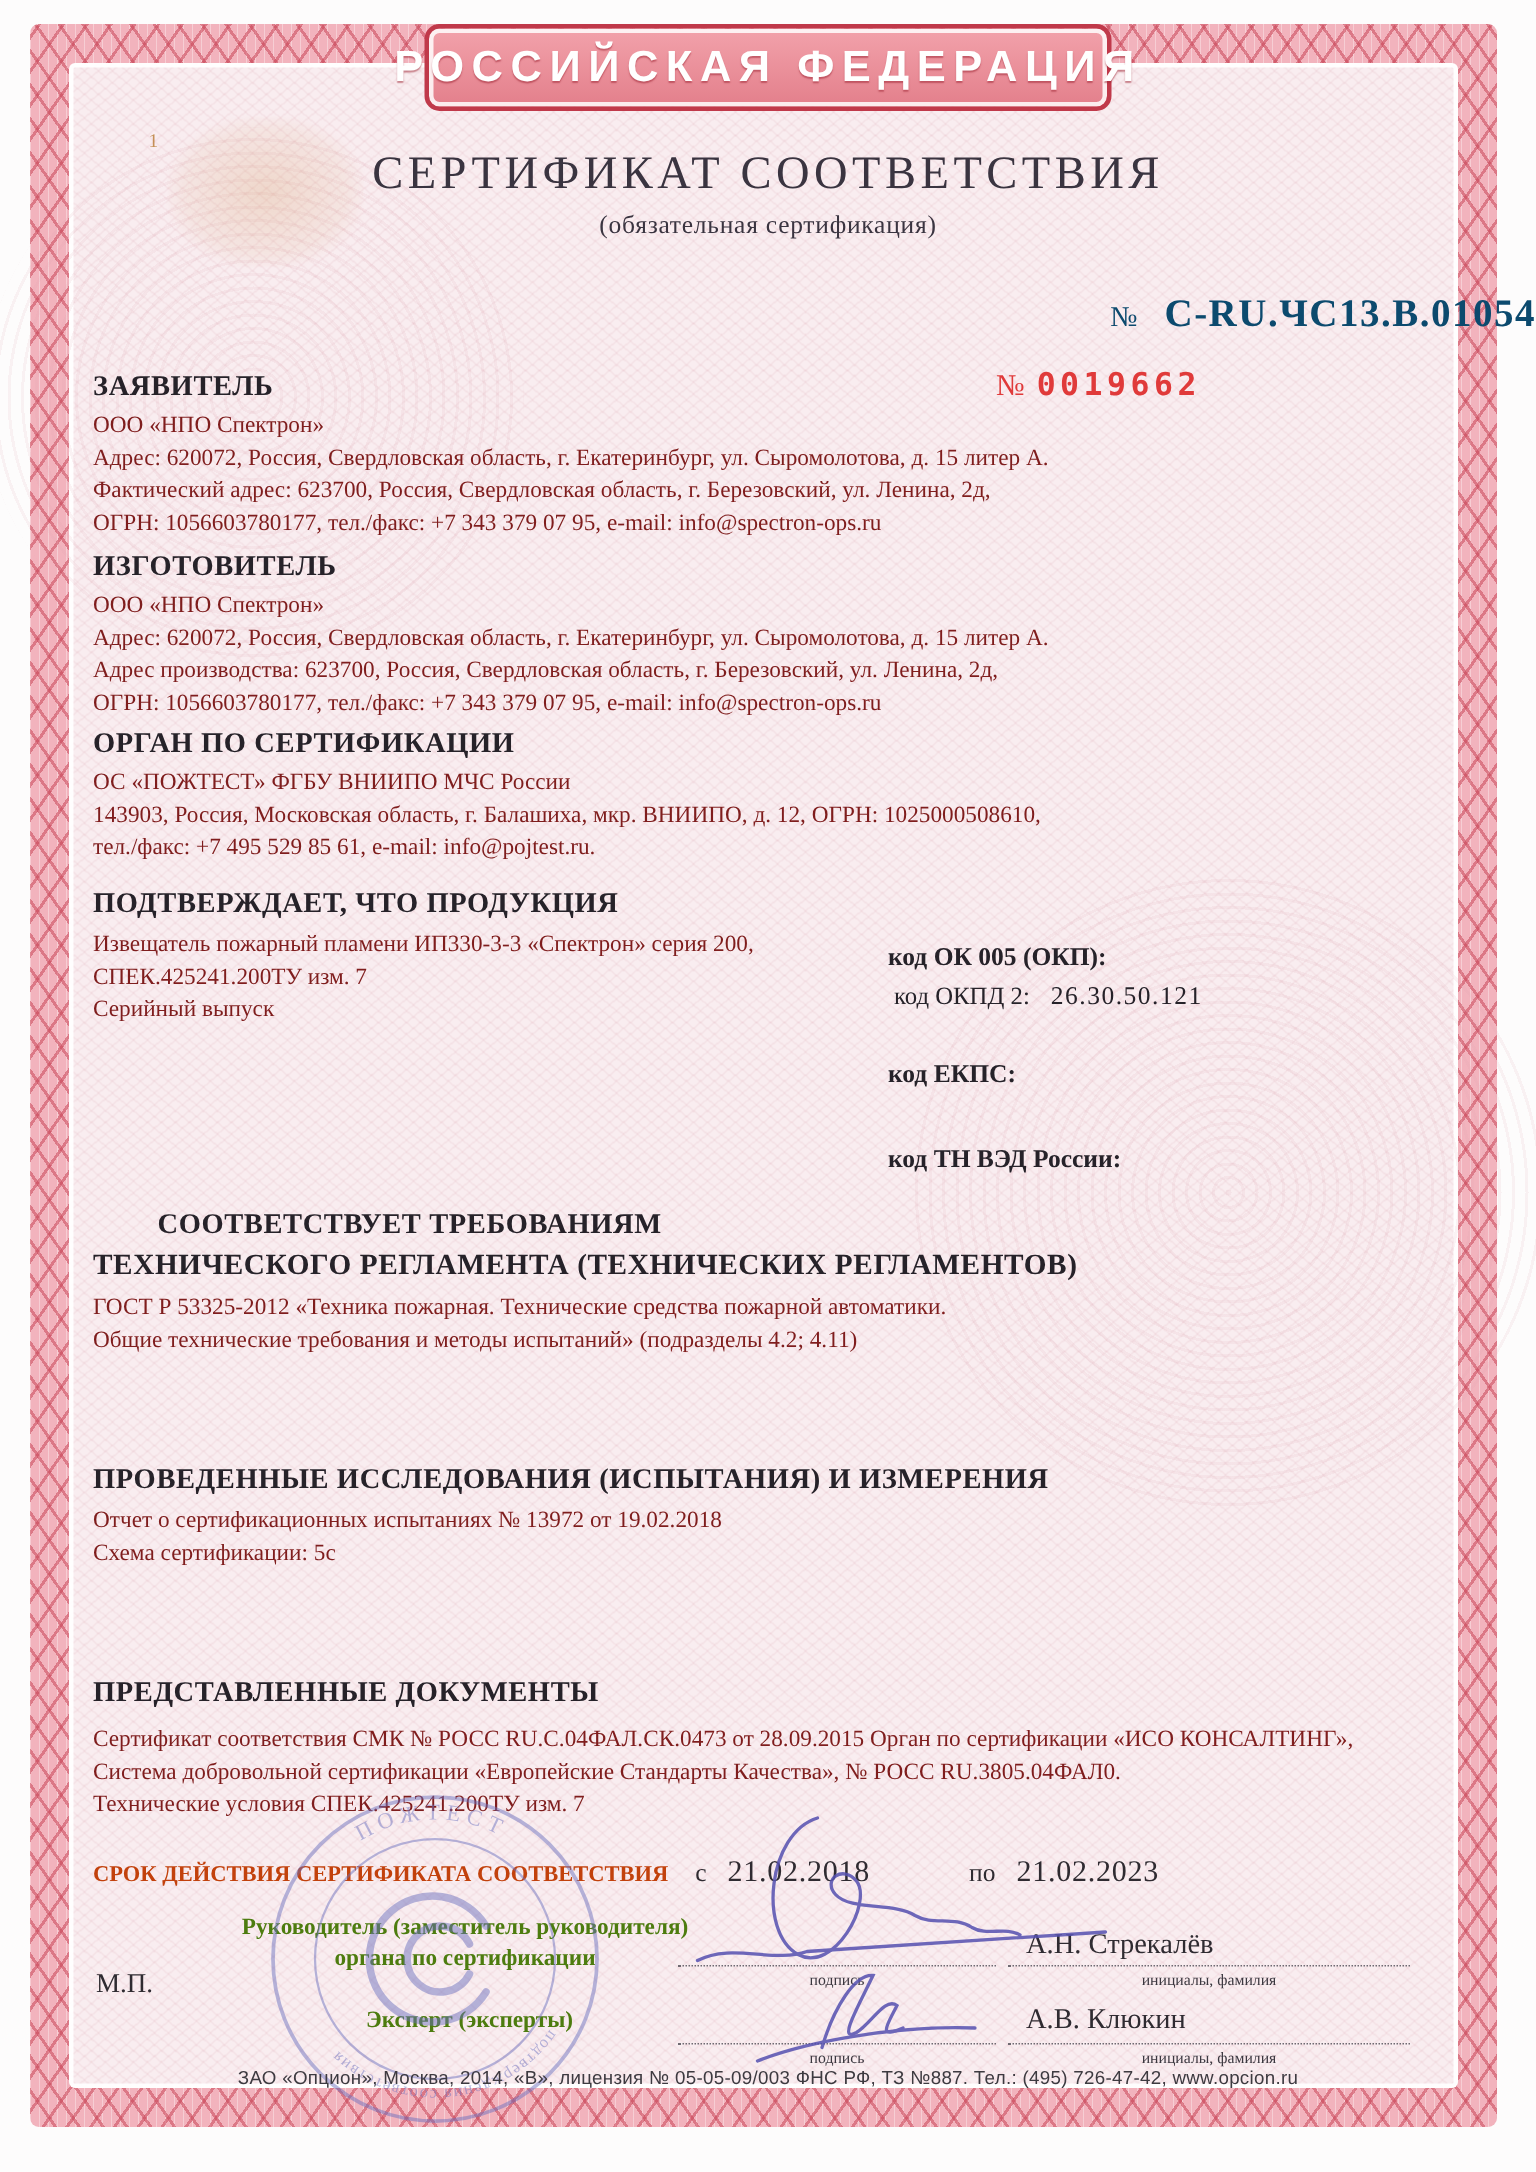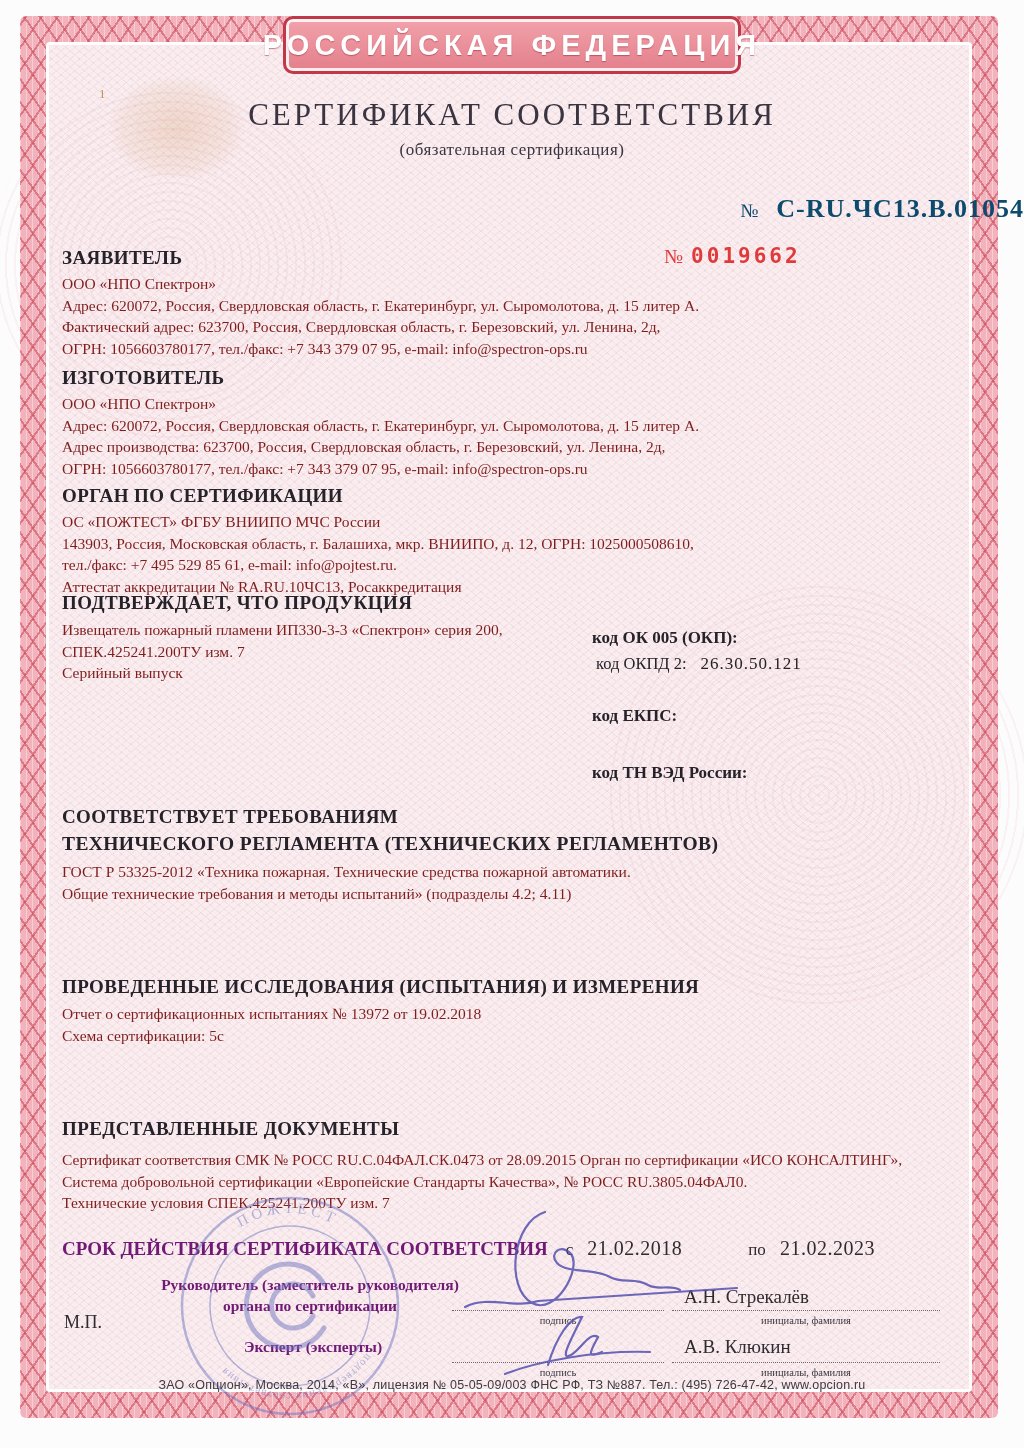--- a/index.html
+++ b/index.html
@@ -90,27 +90,27 @@
 
   .code-label {
     position:absolute; font-size:17px; font-weight:bold; color:#262229;
     white-space:nowrap;
   }
   .code-label.plain { font-weight:normal; font-size:16.5px; }
   .code-label .code-value { font-weight:normal; font-size:17px; margin-left:14px; letter-spacing:1px; }
 
   
   .validity { position:absolute; top:1237px; left:62px; width:880px; white-space:nowrap; }
-  .validity .vh { font-size:19px; font-weight:bold; color:#701a75; }
+  .validity .vh { font-size:15px; font-weight:bold; color:#c2410c; }
   .validity .prep { font-size:17px; color:#2f2b31; margin-left:14px; }
   .validity .vdate { font-size:20px; color:#2f2b31; margin-left:10px; letter-spacing:.5px; }
   .validity .prep.second { margin-left:62px; }
 
   
-  .role { position:absolute; font-size:15.5px; font-weight:bold; color:#701a75; white-space:nowrap; }
+  .role { position:absolute; font-size:15.5px; font-weight:bold; color:#4d7c0f; white-space:nowrap; }
   .mp { position:absolute; top:1312px; left:64px; font-size:18px; color:#2f2b31; }
   .sig-line { position:absolute; border-bottom:1.5px dotted #6f6a72; height:0; }
   .sig-caption { position:absolute; font-size:10.5px; color:#3c3840; text-align:center; }
   .sig-name { position:absolute; font-size:19px; color:#2f2b31; white-space:nowrap; }
 
   .footer {
     position:absolute; top:1378px; left:0; width:100%; text-align:center;
     font-family:"Liberation Sans", sans-serif; font-size:12.5px; color:#3d3a40;
     letter-spacing:.2px;
   }
@@ -169,37 +169,36 @@
     <div>Адрес: 620072, Россия, Свердловская область, г. Екатеринбург, ул. Сыромолотова, д. 15 литер А.</div>
     <div>Адрес производства: 623700, Россия, Свердловская область, г. Березовский, ул. Ленина, 2д,</div>
     <div>ОГРН: 1056603780177, тел./факс: +7 343 379 07 95, e-mail: info@spectron-ops.ru</div>
   </div>
 
   <div class="heading" style="top:485px;">ОРГАН ПО СЕРТИФИКАЦИИ</div>
   <div class="lines" style="top:511px;">
     <div>ОС «ПОЖТЕСТ» ФГБУ ВНИИПО МЧС России</div>
     <div>143903, Россия, Московская область, г. Балашиха, мкр. ВНИИПО, д. 12, ОГРН: 1025000508610,</div>
     <div>тел./факс: +7 495 529 85 61, e-mail: info@pojtest.ru.</div>
-    <div>Аттестат аккредитации № RA.RU.10ЧС13, Росаккредитация</div>
   </div>
 
   <div class="heading" style="top:592px;">ПОДТВЕРЖДАЕТ, ЧТО ПРОДУКЦИЯ</div>
   <div class="lines" style="top:619px; width:520px;">
     <div>Извещатель пожарный пламени ИП330-3-3 «Спектрон» серия 200,</div>
     <div>СПЕК.425241.200ТУ изм. 7</div>
     <div>Серийный выпуск</div>
   </div>
   <div class="code-label" style="top:628px; left:592px;">код ОК 005 (ОКП):</div>
   <div class="code-label plain" style="top:654px; left:596px;">
     <span>код ОКПД 2:</span><span class="code-value">26.30.50.121</span>
   </div>
   <div class="code-label" style="top:706px; left:592px;">код ЕКПС:</div>
   <div class="code-label" style="top:763px; left:592px;">код ТН ВЭД России:</div>
 
-  <div class="heading" style="top:806px;">СООТВЕТСТВУЕТ ТРЕБОВАНИЯМ</div>
+  <div class="heading" style="top:806px;margin-left:43px;">СООТВЕТСТВУЕТ ТРЕБОВАНИЯМ</div>
   <div class="heading" style="top:833px; font-size:19.5px;">ТЕХНИЧЕСКОГО РЕГЛАМЕНТА (ТЕХНИЧЕСКИХ РЕГЛАМЕНТОВ)</div>
   <div class="lines" style="top:861px;">
     <div>ГОСТ Р 53325-2012 «Техника пожарная. Технические средства пожарной автоматики.</div>
     <div>Общие технические требования и методы испытаний» (подразделы 4.2; 4.11)</div>
   </div>
 
   <div class="heading" style="top:976px;">ПРОВЕДЕННЫЕ ИССЛЕДОВАНИЯ (ИСПЫТАНИЯ) И ИЗМЕРЕНИЯ</div>
   <div class="lines" style="top:1003px;">
     <div>Отчет о сертификационных испытаниях № 13972 от 19.02.2018</div>
     <div>Схема сертификации: 5с</div>

